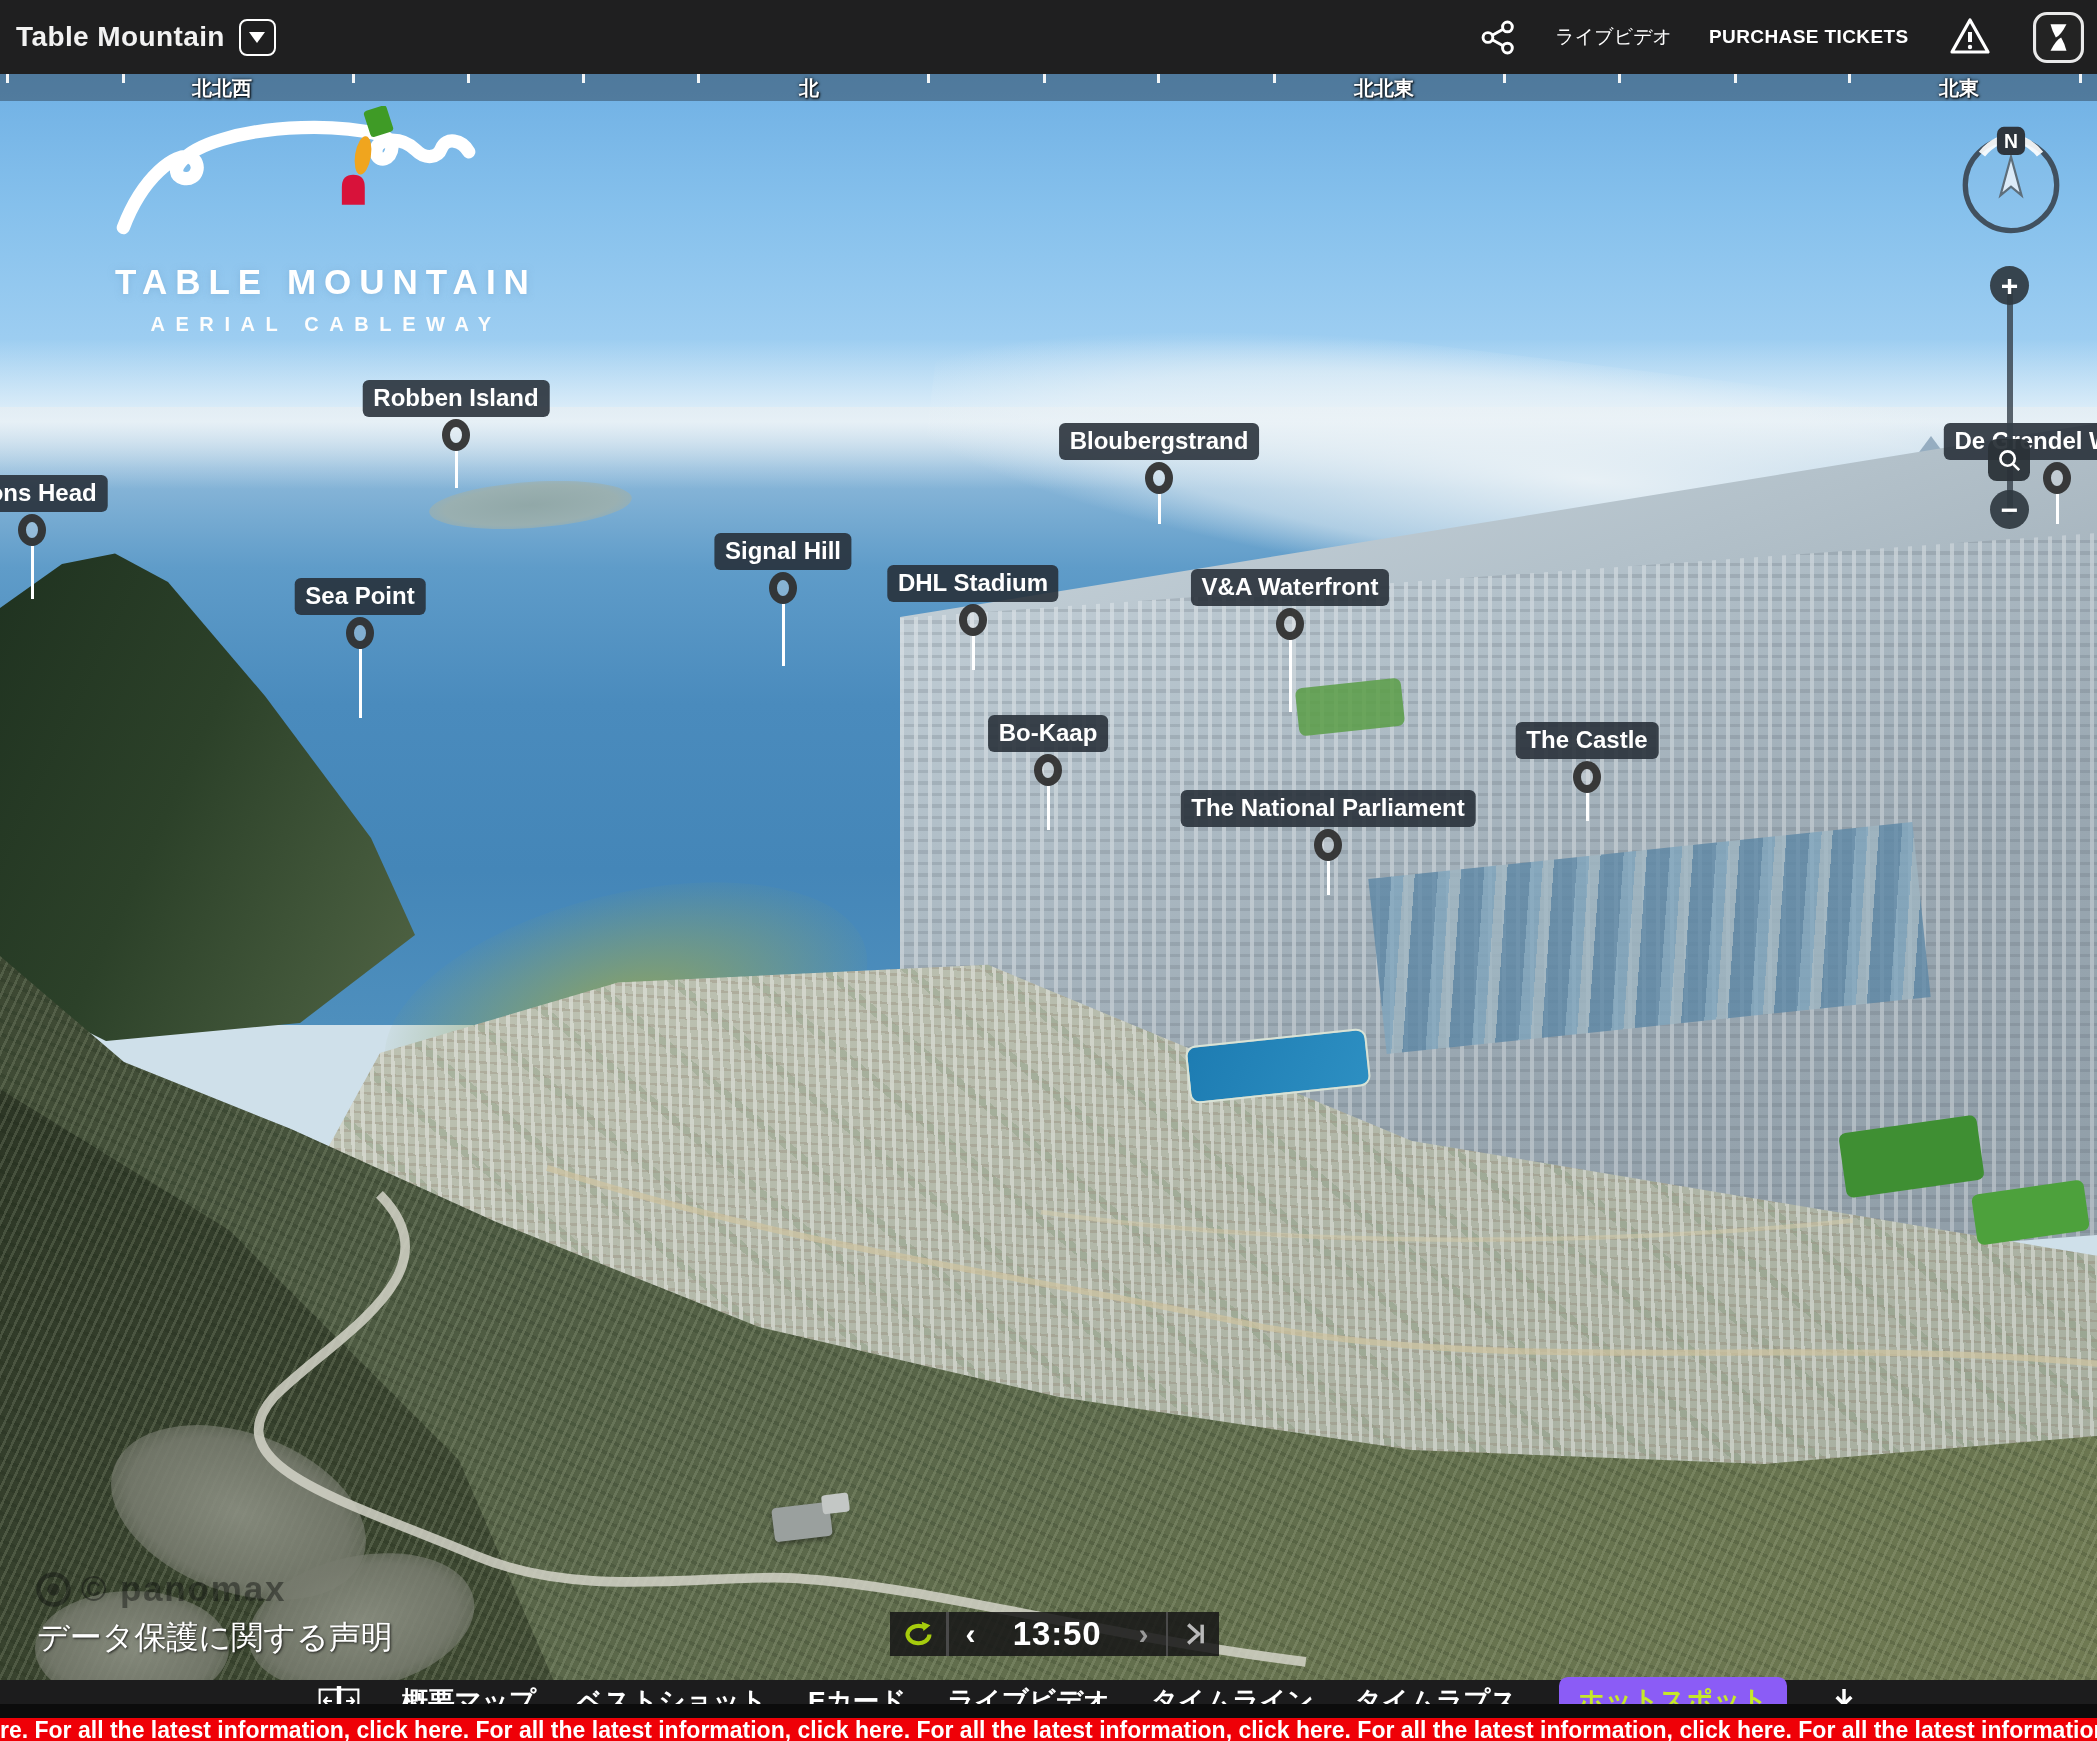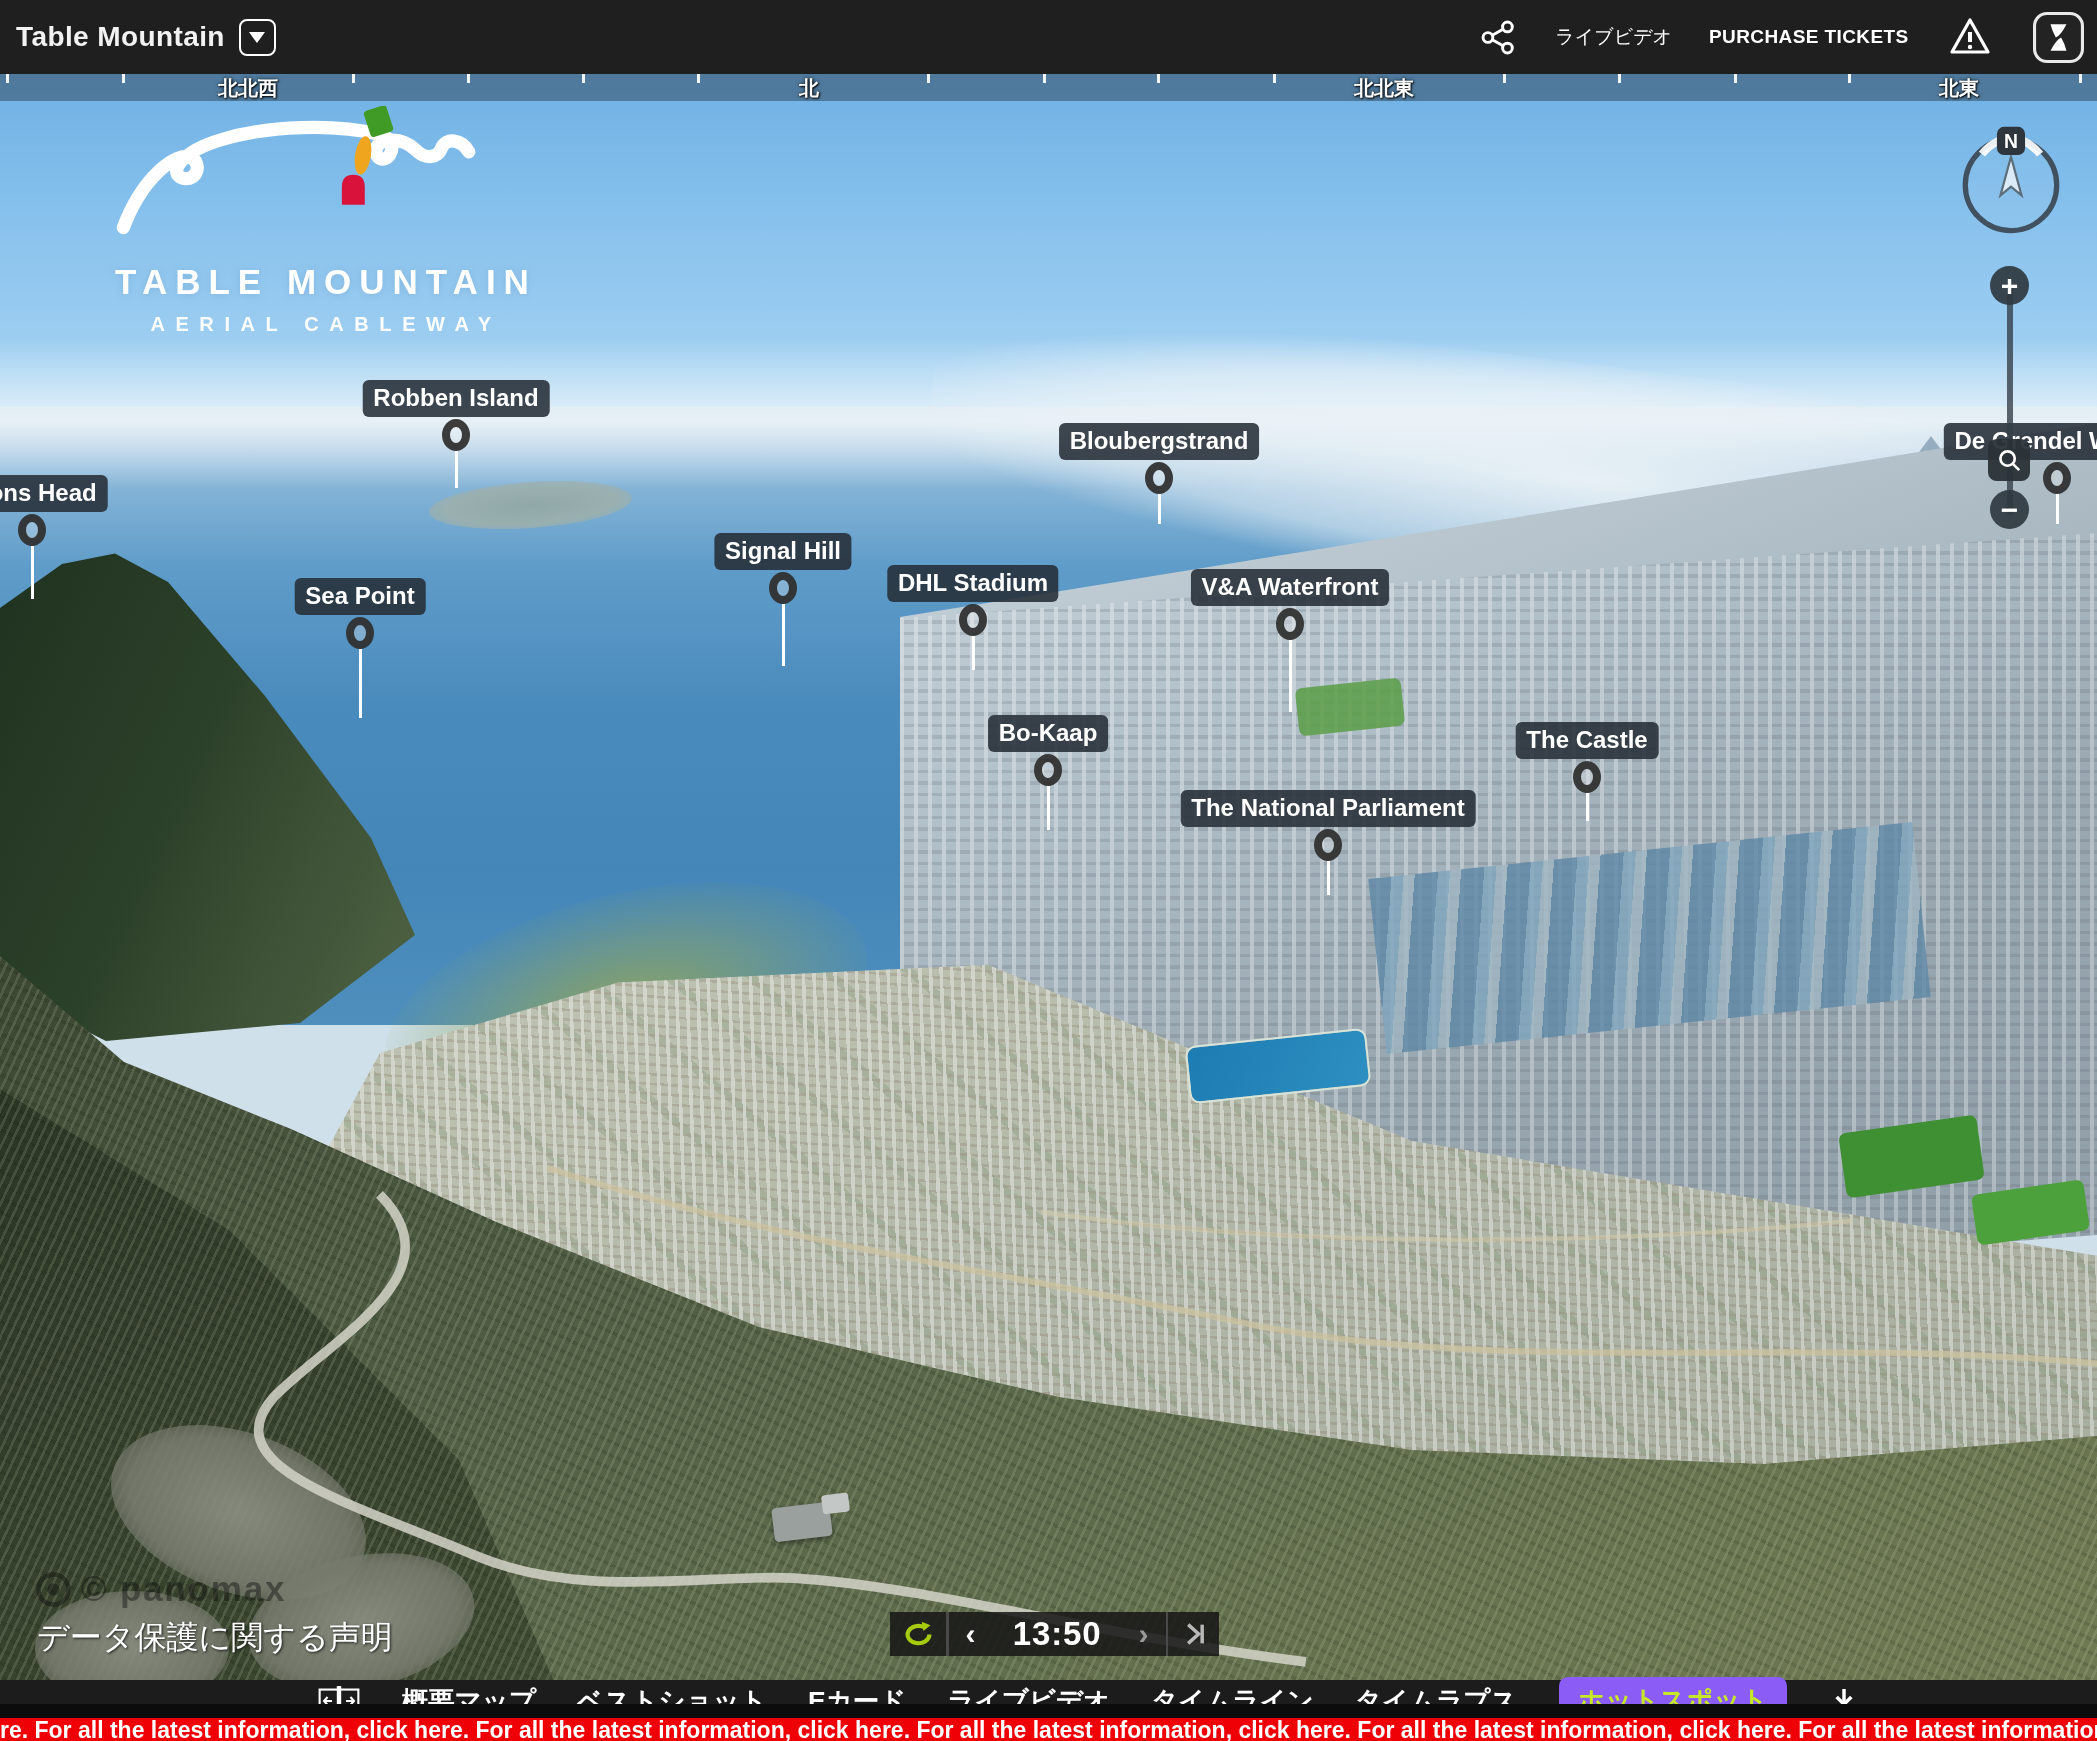--- a/index.html
+++ b/index.html
@@ -217,21 +217,21 @@
     <div class="tick" style="left:697px"></div>
     <div class="tick" style="left:927px"></div>
     <div class="tick" style="left:1043px"></div>
     <div class="tick" style="left:1157px"></div>
     <div class="tick" style="left:1273px"></div>
     <div class="tick" style="left:1503px"></div>
     <div class="tick" style="left:1618px"></div>
     <div class="tick" style="left:1734px"></div>
     <div class="tick" style="left:1848px"></div>
     <div class="tick" style="left:2079px"></div>
-    <div class="cdir" style="left:248px">北北西</div>
+    <div class="cdir" style="left:222px">北北西</div>
     <div class="cdir" style="left:809px">北</div>
     <div class="cdir" style="left:1384px">北北東</div>
     <div class="cdir" style="left:1959px">北東</div>
   </div>
 
   <div class="logo">
     <svg width="476" height="141" viewBox="0 0 540 160">
       <path d="M40,138 C62,80 100,52 116,58 C130,64 124,86 108,82 C90,77 104,52 152,38 C205,22 280,20 330,32 C344,36 348,47 342,56 C336,64 325,60 327,49 C329,36 356,34 372,50 C383,61 397,59 401,48 C406,35 424,38 432,52" fill="none" stroke="#ffffff" stroke-width="15" stroke-linecap="round"></path>
       <rect x="316" y="2" width="27" height="31" rx="4" fill="#3f9b26" transform="rotate(-18 329 17)"></rect>
       <ellipse cx="312" cy="56" rx="9" ry="22" fill="#f0a51e" transform="rotate(9 312 56)"></ellipse>

